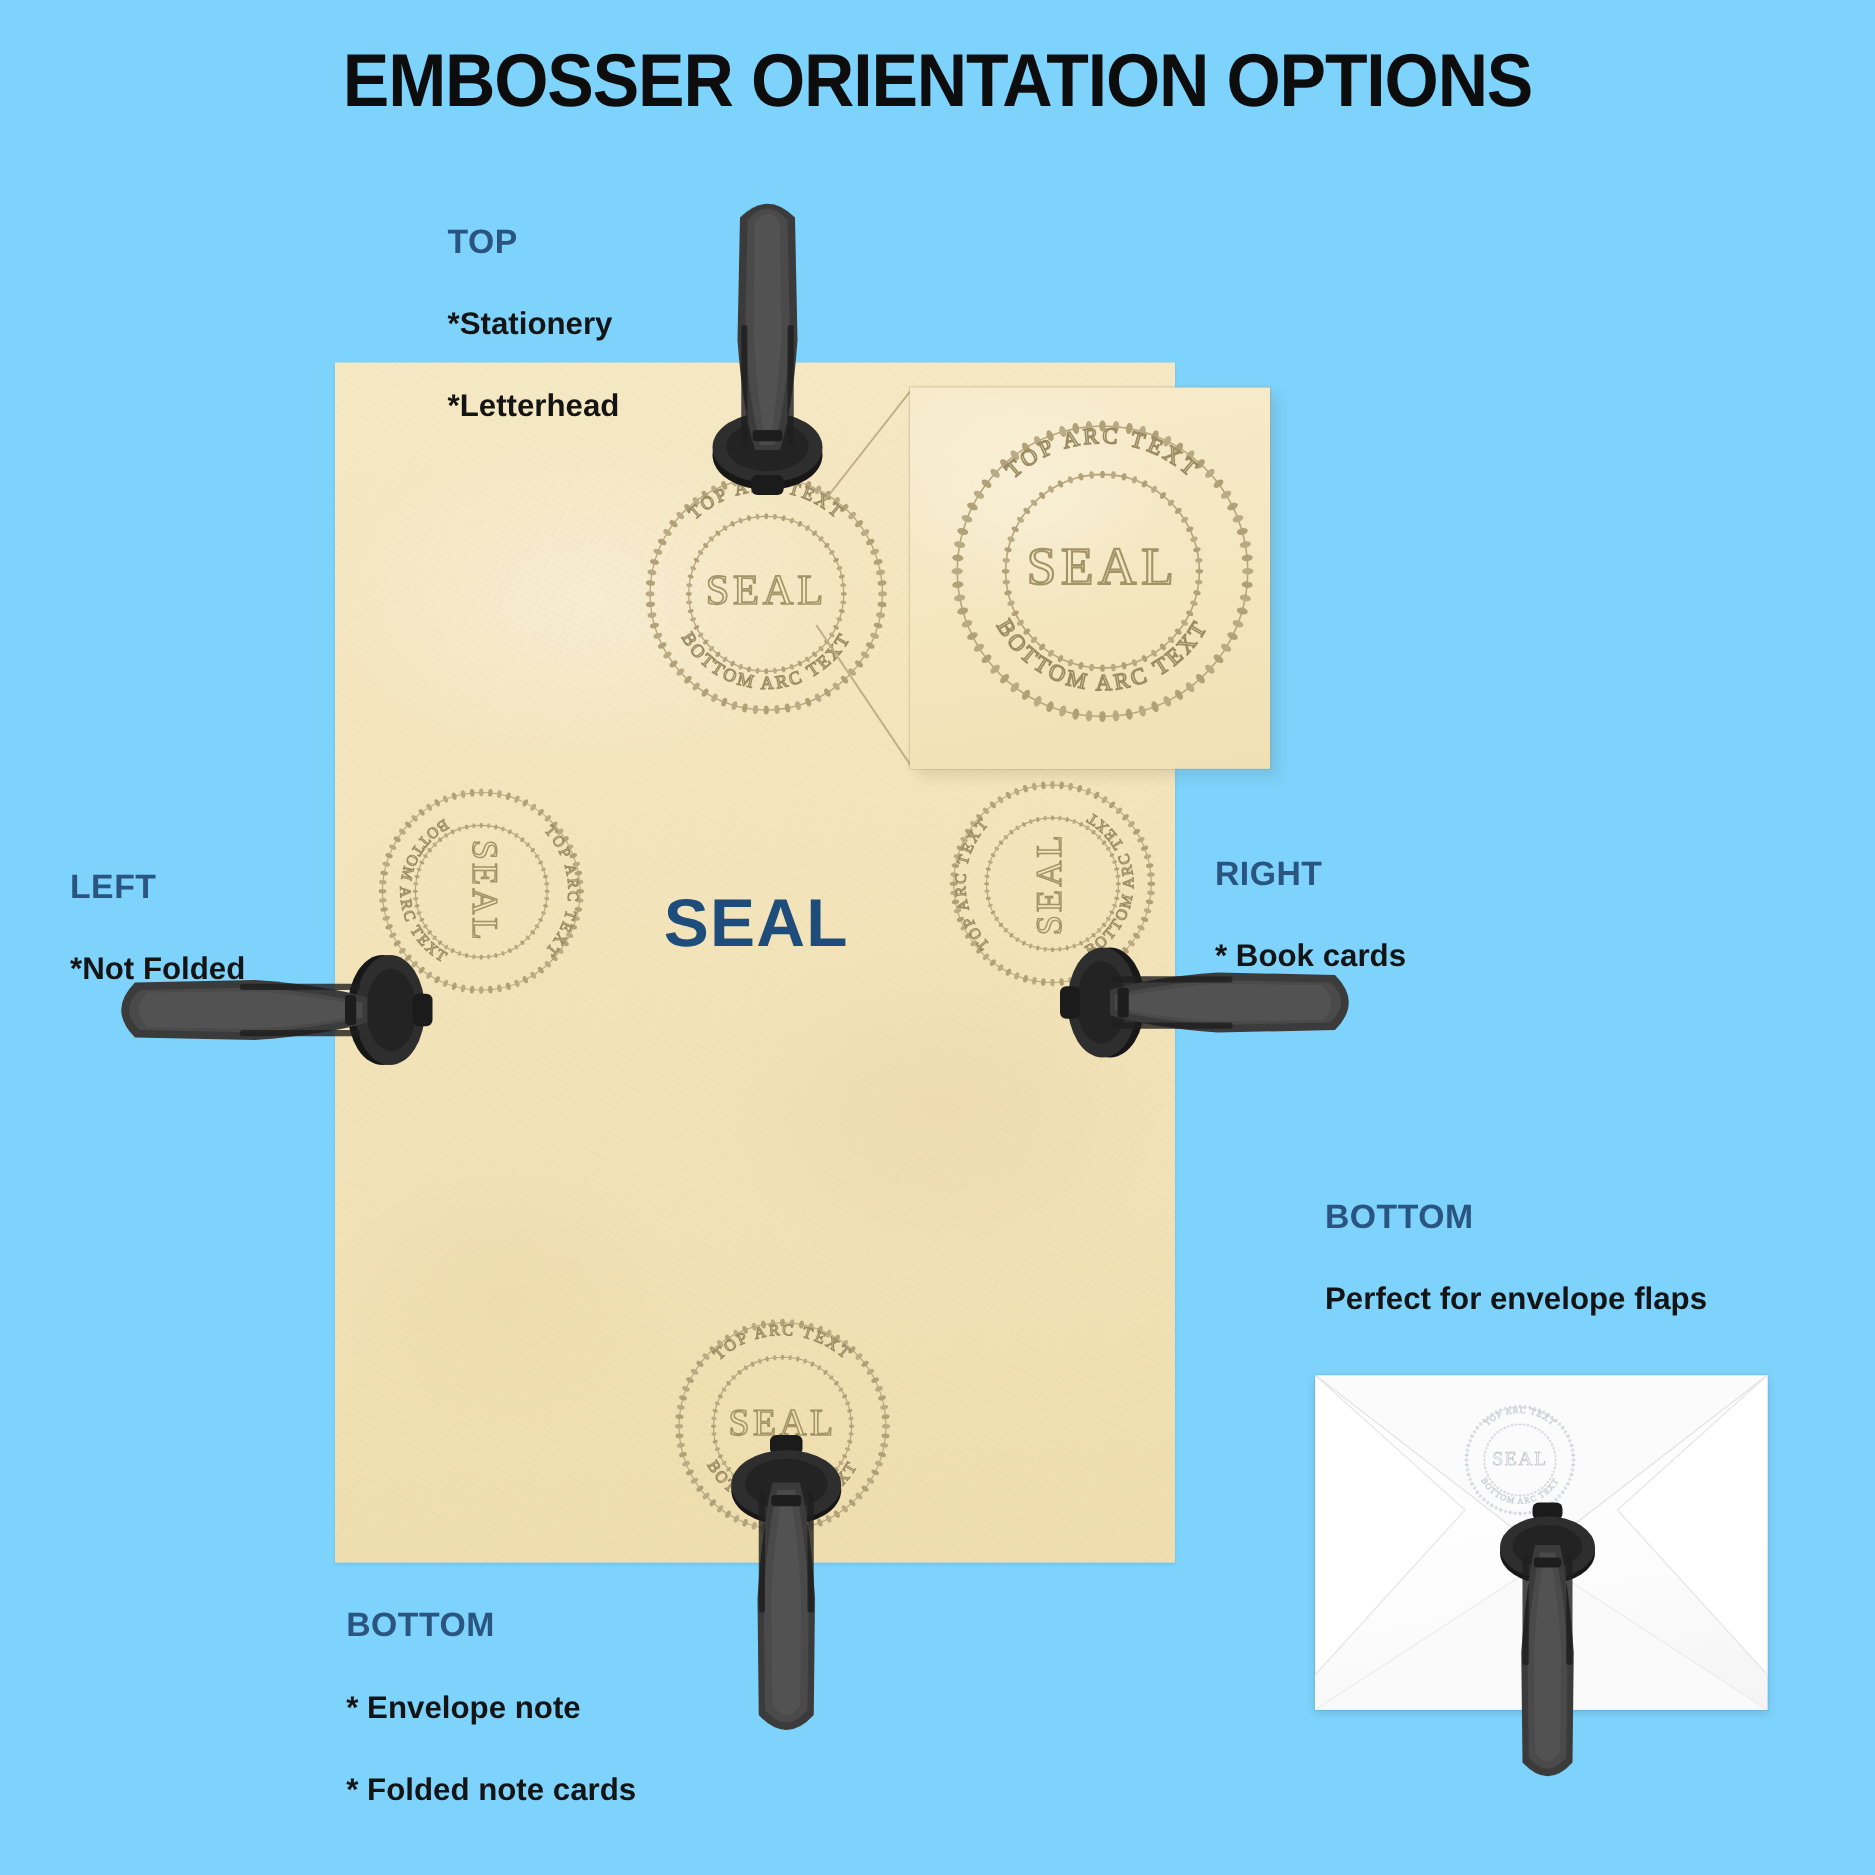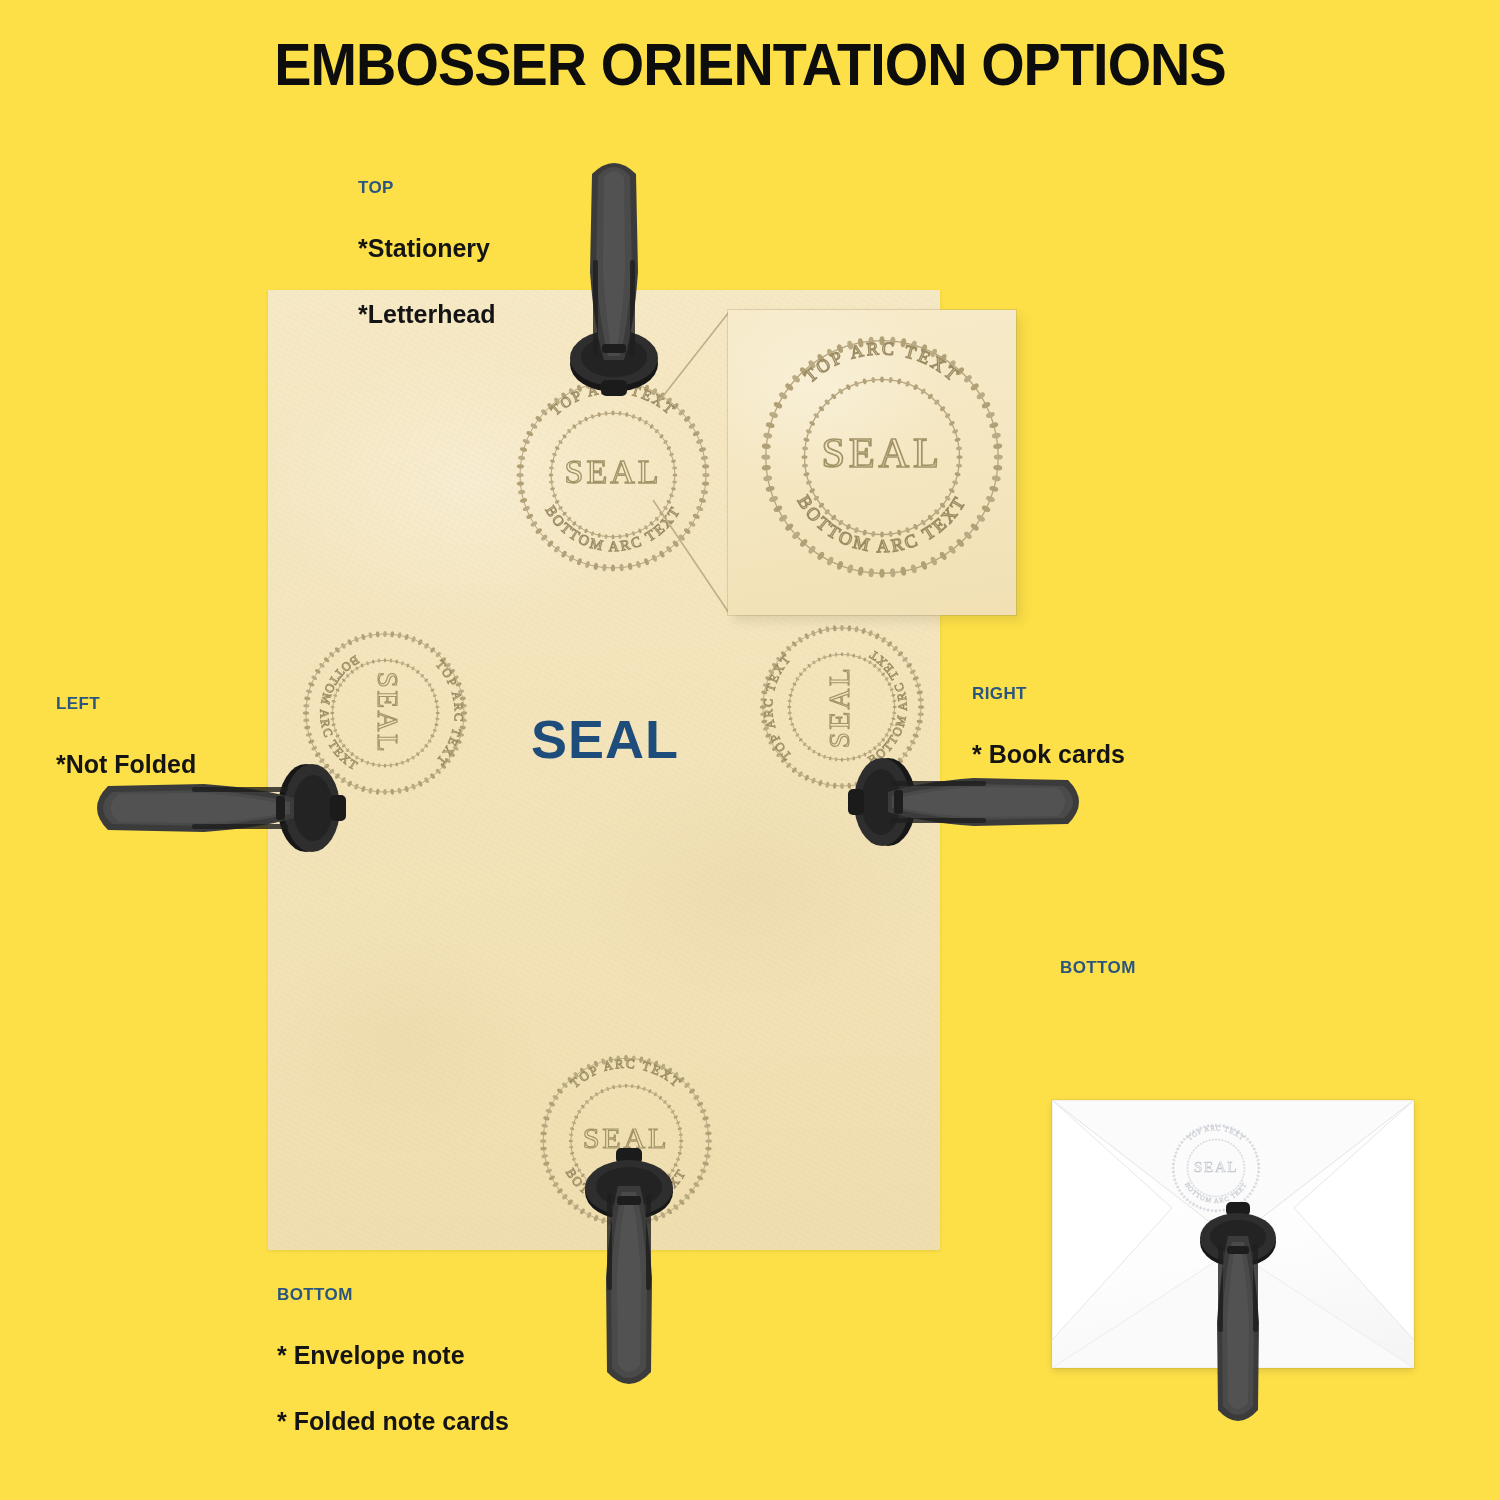--- a/index.html
+++ b/index.html
@@ -1,19 +1,19 @@
 <!DOCTYPE html>
 <html><head>
 <meta charset="utf-8">
 <style>
   html,body{margin:0;padding:0;background:#ffffff;}
   body{width:1500px;height:1500px;position:relative;overflow:hidden;
        font-family:"Liberation Sans","DejaVu Sans",sans-serif;}
 
-  #stage{position:absolute;inset:0;width:1500px;height:1500px;background:#fde047;}
+  #stage{position:absolute;inset:0;width:1500px;height:1500px;background:#7dd3fc;}
 
   
   .title{
     position:absolute;left:0;top:30px;width:1500px;text-align:center;
     font-size:60px;font-weight:bold;letter-spacing:-1px;color:#0d0d0d;
     font-family:"Liberation Sans","DejaVu Sans",sans-serif;
     transform:scaleX(0.93);transform-origin:center top;white-space:nowrap;
   }
 
   
@@ -68,21 +68,21 @@
 
   
   .envelope{position:absolute;left:1052px;top:1100px;width:362px;height:268px;}
   .env-body{position:absolute;inset:0;background:linear-gradient(168deg,#ffffff 0%,#fdfdfd 55%,#f4f4f4 100%);
             box-shadow:0 3px 7px rgba(0,0,0,.13), 0 0 0 1px rgba(0,0,0,.045);}
   .env-flaps{position:absolute;inset:0;}
 
   
   .lbl{position:absolute;}
   .lbl .head{
-    color:#2a5580;font-weight:bold;font-size:17px;letter-spacing:.4px;line-height:1.12;
+    color:#2a5580;font-weight:bold;font-size:27px;letter-spacing:.4px;line-height:1.12;
     font-family:"Liberation Sans","DejaVu Sans",sans-serif;
   }
   .lbl .sub{
     color:#141414;font-weight:bold;font-size:25px;line-height:1.20;white-space:nowrap;
     font-family:"Liberation Sans","DejaVu Sans",sans-serif;
     margin-top:36px;
   }
 
   .lbl-top{left:358px;top:178px;}
   .lbl-left{left:56px;top:694px;}
@@ -1078,20 +1078,21 @@
     <div class="sub">*Not Folded</div>
   </div>
 
   <div class="lbl lbl-right">
     <div class="head">RIGHT</div>
     <div class="sub">* Book cards</div>
   </div>
 
   <div class="lbl lbl-bottom-right">
     <div class="head">BOTTOM</div>
+    <div class="sub">Perfect for envelope flaps</div>
   </div>
 
   <div class="lbl lbl-bottom-left">
     <div class="head">BOTTOM</div>
     <div class="sub">* Envelope note</div>
     <div class="sub">* Folded note cards</div>
   </div>
 
 </div>
 

